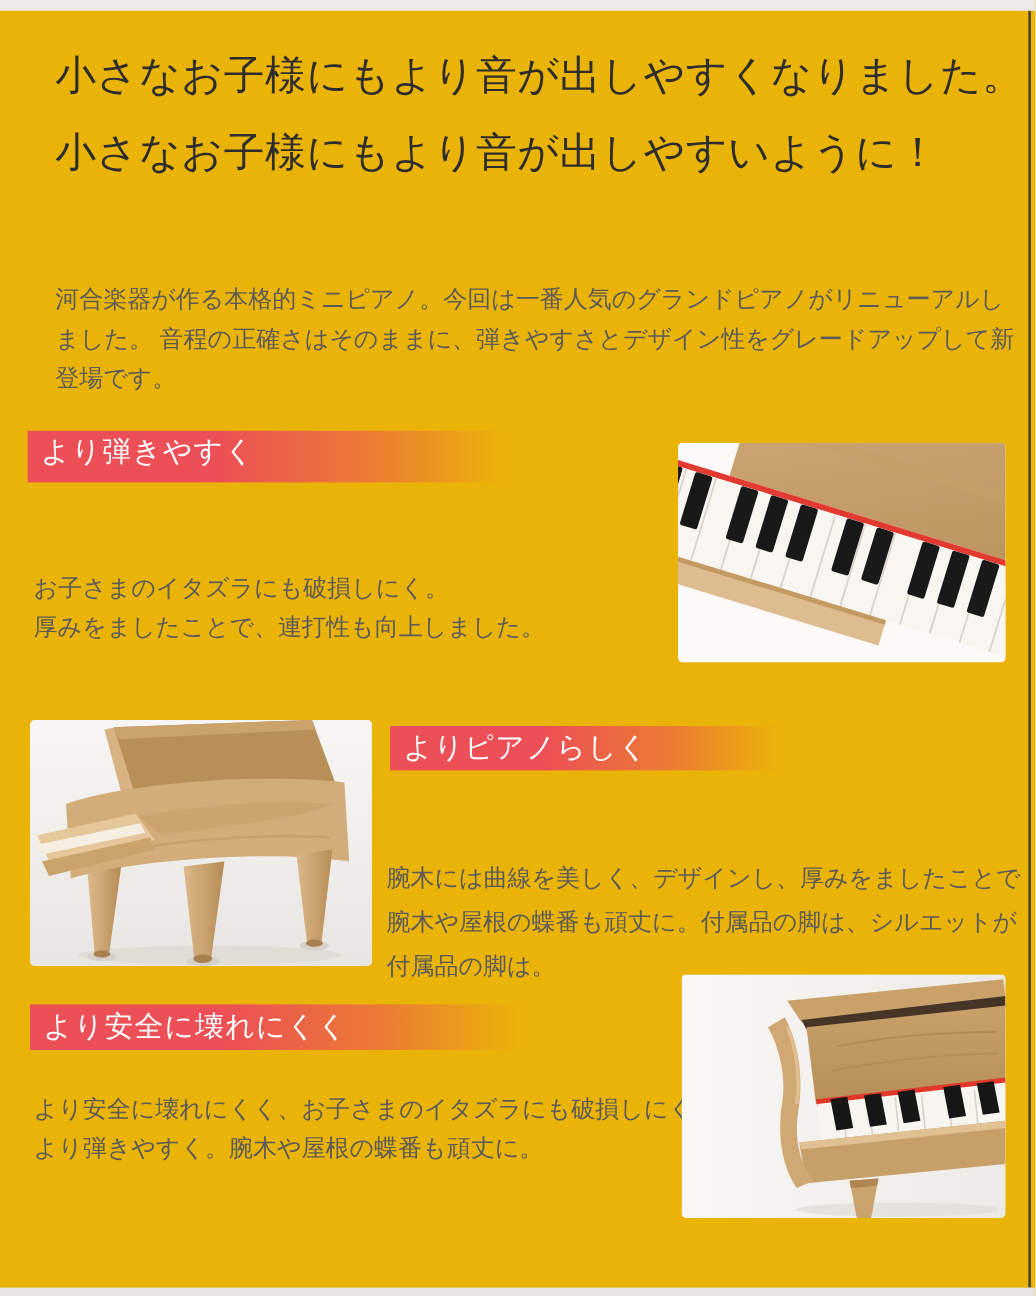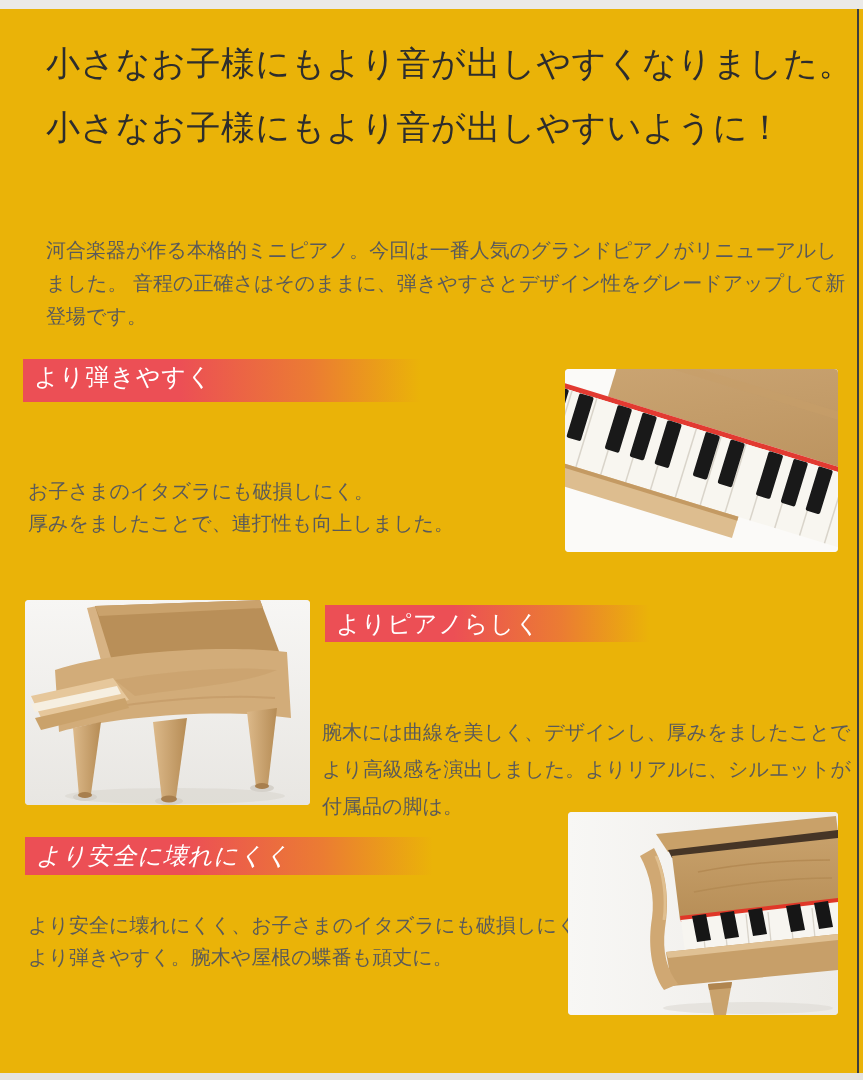--- a/index.html
+++ b/index.html
@@ -48,21 +48,21 @@
     padding-left:11px;
     box-sizing:border-box;
     font-size:24px;
     color:#ffffff;
     letter-spacing:1px;
     white-space:nowrap;
     background:linear-gradient(90deg,#ec4f55 0%,#ec4f55 38%,rgba(236,79,85,0.55) 70%,rgba(236,79,85,0) 96%);
   }
   .band.b1{left:23px;top:359px;width:414px;}
   .band.b2{left:325px;top:605px;width:338px;height:37px;line-height:37px;}
-  .band.b3{left:25px;top:837px;width:425px;height:38px;line-height:38px;font-style:italic;}
+  .band.b3{left:25px;top:837px;width:425px;height:38px;line-height:38px;}
 
   .body-text{
     position:absolute;
     margin:0;
     font-size:20px;
     color:#5a5a5a;
     white-space:nowrap;
   }
   .body-text.t1{left:28px;top:442px;line-height:32.5px;}
   .body-text.t2{left:322px;top:678px;line-height:37px;margin-top:36px;}
@@ -191,21 +191,21 @@
       <ellipse cx="237" cy="186" rx="7" ry="3" fill="#a87f4e"></ellipse>
     </svg>
   </div>
 
   <div class="band b2">
     <span>よりピアノらしく</span>
   </div>
 
   <p class="body-text t2">
     <span>腕木には曲線を美しく、デザインし、厚みをましたことで</span><br>
-    <span>より高級感を演出しました。よりリアルに、シルエットが</span><br>
+    <span>腕木や屋根の蝶番も頑丈に。付属品の脚は、シルエットが</span><br>
     <span>付属品の脚は。</span>
   </p>
 
   <div class="band b3">
     <span>より安全に壊れにくく</span>
   </div>
 
   <p class="body-text t3">
     <span>より安全に壊れにくく、お子さまのイタズラにも破損しにく</span><br>
     <span>より弾きやすく。腕木や屋根の蝶番も頑丈に。</span>

